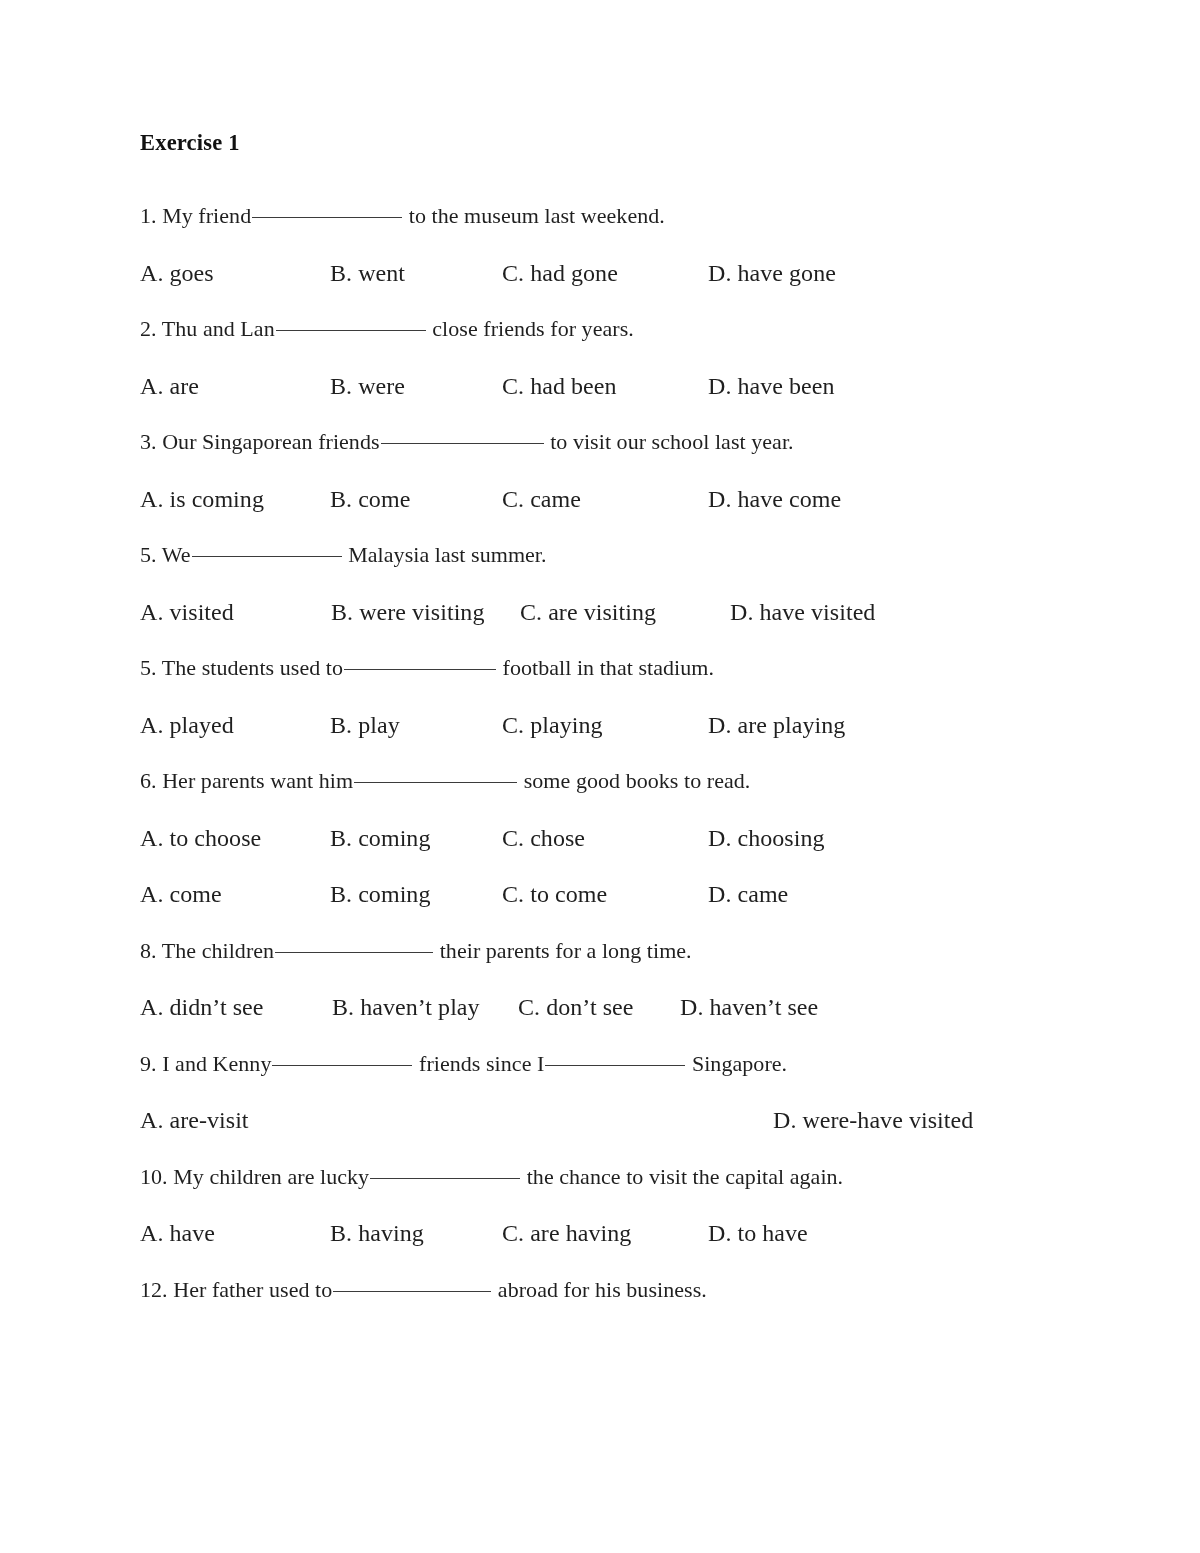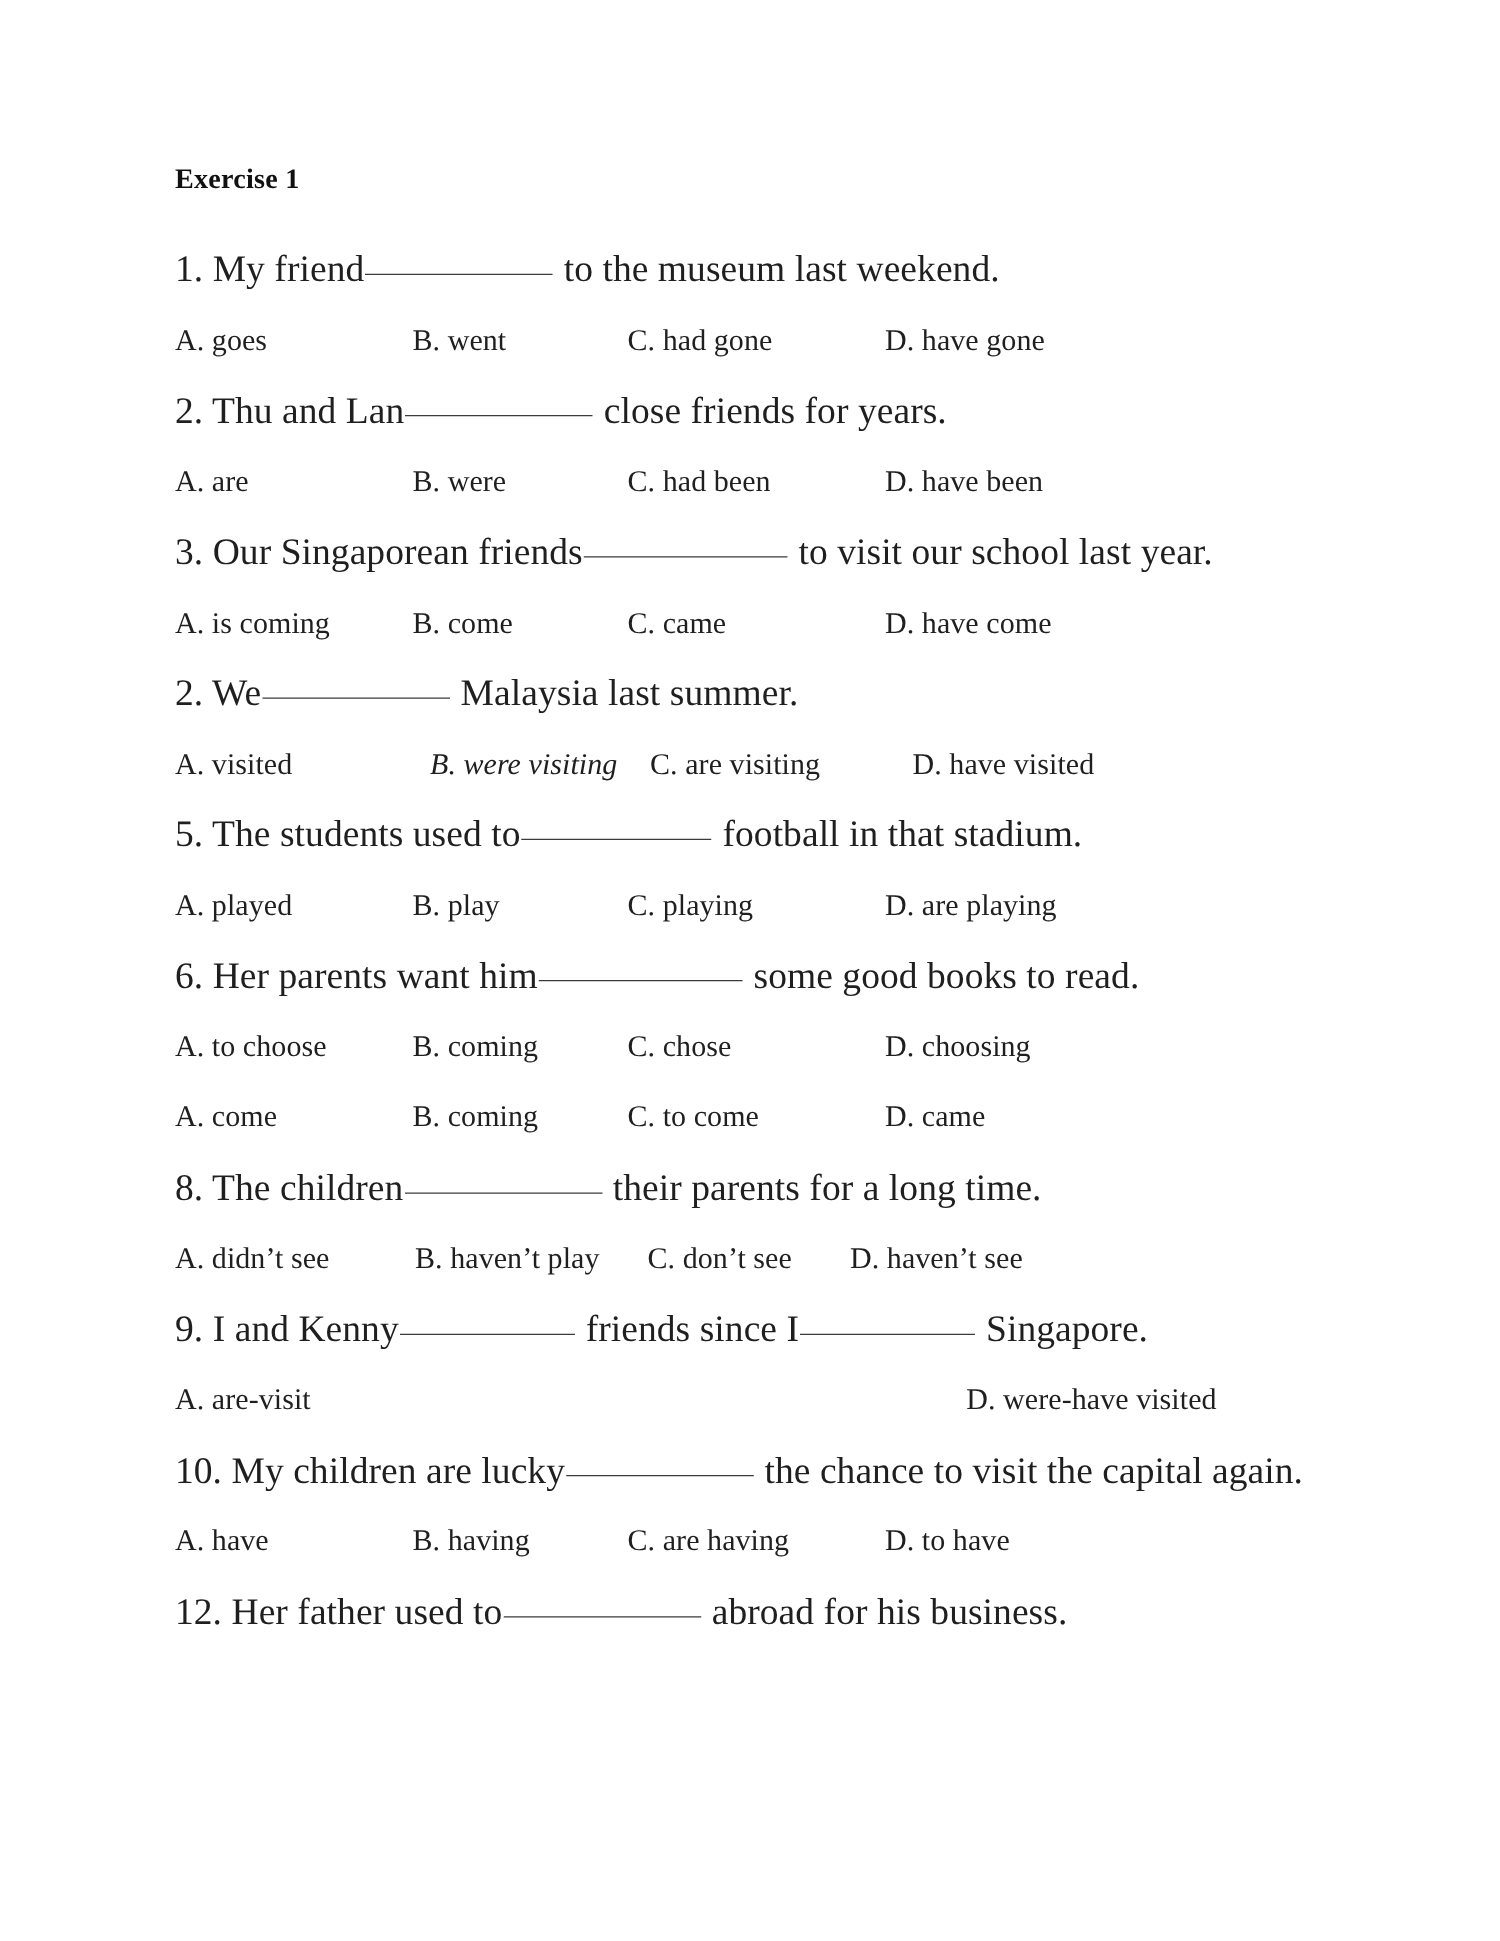--- a/index.html
+++ b/index.html
@@ -35,21 +35,21 @@
     line-height: 1;
     letter-spacing: 0.2px;
     color: #111111;
     margin: 0 0 0 0;
     height: 24px;
   }
   .spacer-title {
     height: 32px;
   }
   .qline {
-    font-size: 30px;
+    font-size: 22px;
     line-height: 56.5px;
     height: 56.5px;
     white-space: nowrap;
     color: #1f1f1f;
     letter-spacing: 0.05px;
   }
   .optline {
     font-size: 24px;
     line-height: 56.5px;
     height: 56.5px;
@@ -69,21 +69,21 @@
     position: relative;
     top: -5px;
     margin: 0 1px;
   }
   
   .c-a { left: 0px; }
   .c-b { left: 190px; }
   .c-c { left: 362px; text-align: center; }
   .c-d { left: 568px; }
 
-  .w-b2 { left: 204px; font-style: italic; }
+  .w-b2 { left: 191px; }
   .w-c2 { left: 380px; }
   .w-d2 { left: 590px; }
 
   .n-b { left: 192px; }
   .n-c { left: 378px; }
   .n-d { left: 540px; }
 
   .k-b { left: 196px; }
   .k-c { left: 386px; }
   .k-d { left: 633px; }
@@ -121,21 +121,21 @@
       <span>3. Our Singaporean friends</span><span class="blank" style="width:163px"></span><span> to visit our school last year.</span>
     </div>
     <div class="optline">
       <span class="opt c-a">A. is coming</span>
       <span class="opt c-b">B. come</span>
       <span class="opt c-c">C. came</span>
       <span class="opt c-d">D. have come</span>
     </div>
 
     <div class="qline">
-      <span>2. We</span><span class="blank" style="width:150px"></span><span> Malaysia last summer.</span>
+      <span>5. We</span><span class="blank" style="width:150px"></span><span> Malaysia last summer.</span>
     </div>
     <div class="optline">
       <span class="opt c-a">A. visited</span>
       <span class="opt w-b2">B. were visiting</span>
       <span class="opt w-c2">C. are visiting</span>
       <span class="opt w-d2">D. have visited</span>
     </div>
 
     <div class="qline">
       <span>5. The students used to</span><span class="blank" style="width:152px"></span><span> football in that stadium.</span>

